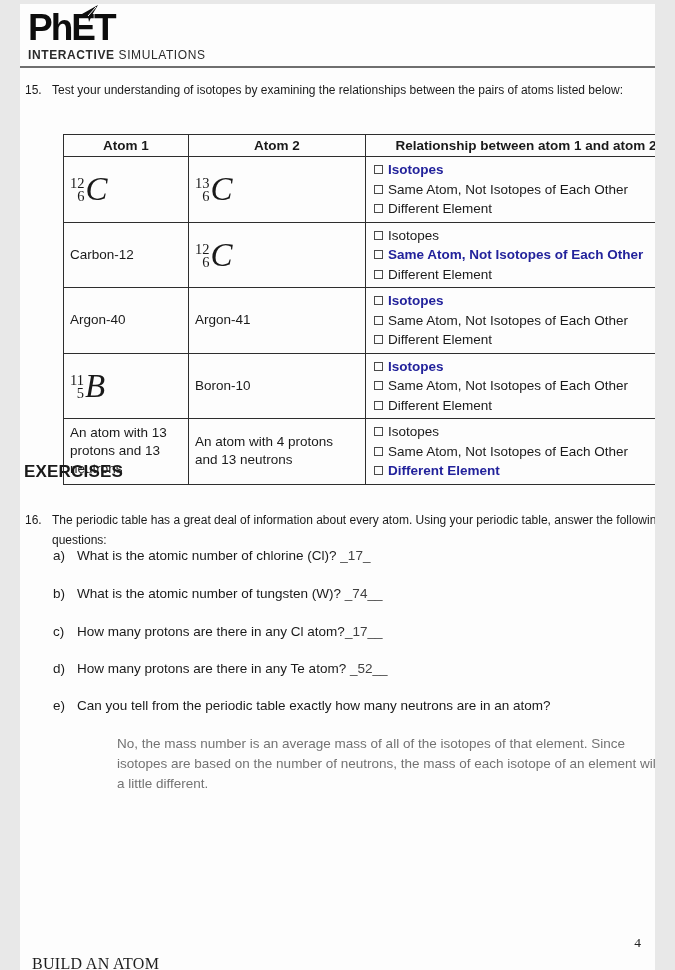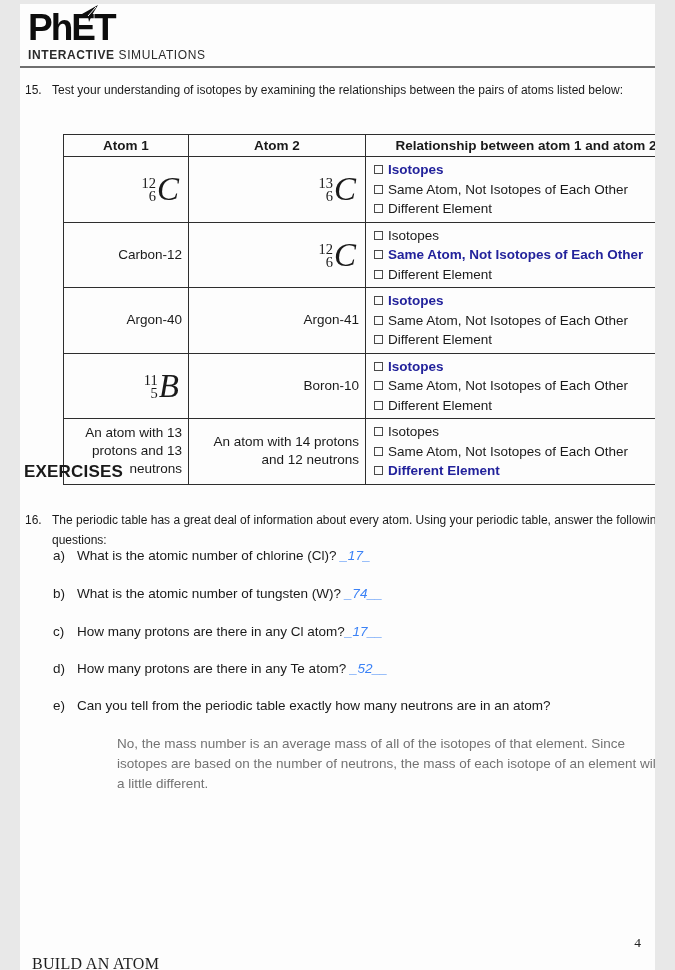--- a/index.html
+++ b/index.html
@@ -20,39 +20,39 @@
   
   .q-block { position:absolute; display:flex; font-size:12px; line-height:20px; }
   .q-num { width:27px; flex:none; }
   .q-text { flex:1; }
 
   
   table.iso-table { position:absolute; top:130px; left:43px; border-collapse:collapse; table-layout:fixed; width:623px; }
   .iso-table th, .iso-table td { border:1.4px solid #2e2e2e; font-size:13.5px; }
   .iso-table th { height:22px; font-weight:bold; text-align:center; padding:1px 2px; }
   .col1 { width:125px; } .col2 { width:177px; } .col3 { width:321px; }
-  td.atom-cell { text-align:right; vertical-align:middle; height:57px; line-height:18px; padding:2px 6px; }
+  td.atom-cell { text-align:left; vertical-align:middle; height:57px; line-height:18px; padding:2px 6px; }
   td.rel-cell { vertical-align:middle; padding:3px 6px 3px 8px; }
 
   
   .iso { display:inline-flex; align-items:center; font-family:"Liberation Serif", serif; }
   .iso-pre { display:inline-flex; flex-direction:column; align-items:flex-end; font-size:14.5px; line-height:13px; margin-right:1px; transform:translateY(1px); }
   .iso-sym { font-size:33px; font-style:italic; line-height:30px; padding-right:3px; }
 
   
   .opt { display:flex; align-items:center; line-height:19.5px; }
   .cb { flex:none; width:9px; height:9px; border:1.3px solid #4a4a4a; margin-right:5px; background:#fdfdfd; }
   .opt-label { white-space:nowrap; }
   .opt.selected .opt-label { color:#22229b; font-weight:bold; }
 
   
   .ex-heading { position:absolute; top:458px; left:4px; font-size:17px; font-weight:bold; letter-spacing:0.2px; }
   .sub-item { position:absolute; left:33px; display:flex; font-size:13.5px; line-height:19px; width:630px; }
   .sub-label { width:24px; flex:none; }
-  .answer { color:#3b82f6;font-style:italic; }
+  .answer { color:#404040; }
   .long-answer { position:absolute; top:730px; left:97px; width:562px; font-size:13.5px; line-height:20px; color:#737373; }
 
   
   .page-number { position:absolute; top:931px; right:14px; font-family:"Liberation Serif", serif; font-size:13.5px; color:#222; }
   .doc-title { position:absolute; bottom:1px; left:12px; font-family:"Liberation Serif", serif; font-size:16px; letter-spacing:0.3px; color:#1d1d1d; }
 </style>
 </head>
 <body>
 
 <div class="page">
@@ -192,21 +192,21 @@
             </div>
           <div class="opt">
               <span class="cb"></span>
               <span class="opt-label">Different Element</span>
             </div>
         </td>
       </tr>
 
       <tr>
         <td class="atom-cell">An atom with 13 protons and 13 neutrons</td>
-        <td class="atom-cell">An atom with 14 protons and 12 neutrons</td>
+        <td class="atom-cell">An atom with 4 protons and 13 neutrons</td>
         <td class="rel-cell">
           <div class="opt">
               <span class="cb"></span>
               <span class="opt-label">Isotopes</span>
             </div>
           <div class="opt">
               <span class="cb"></span>
               <span class="opt-label">Same Atom, Not Isotopes of Each Other</span>
             </div>
           <div class="opt selected">

